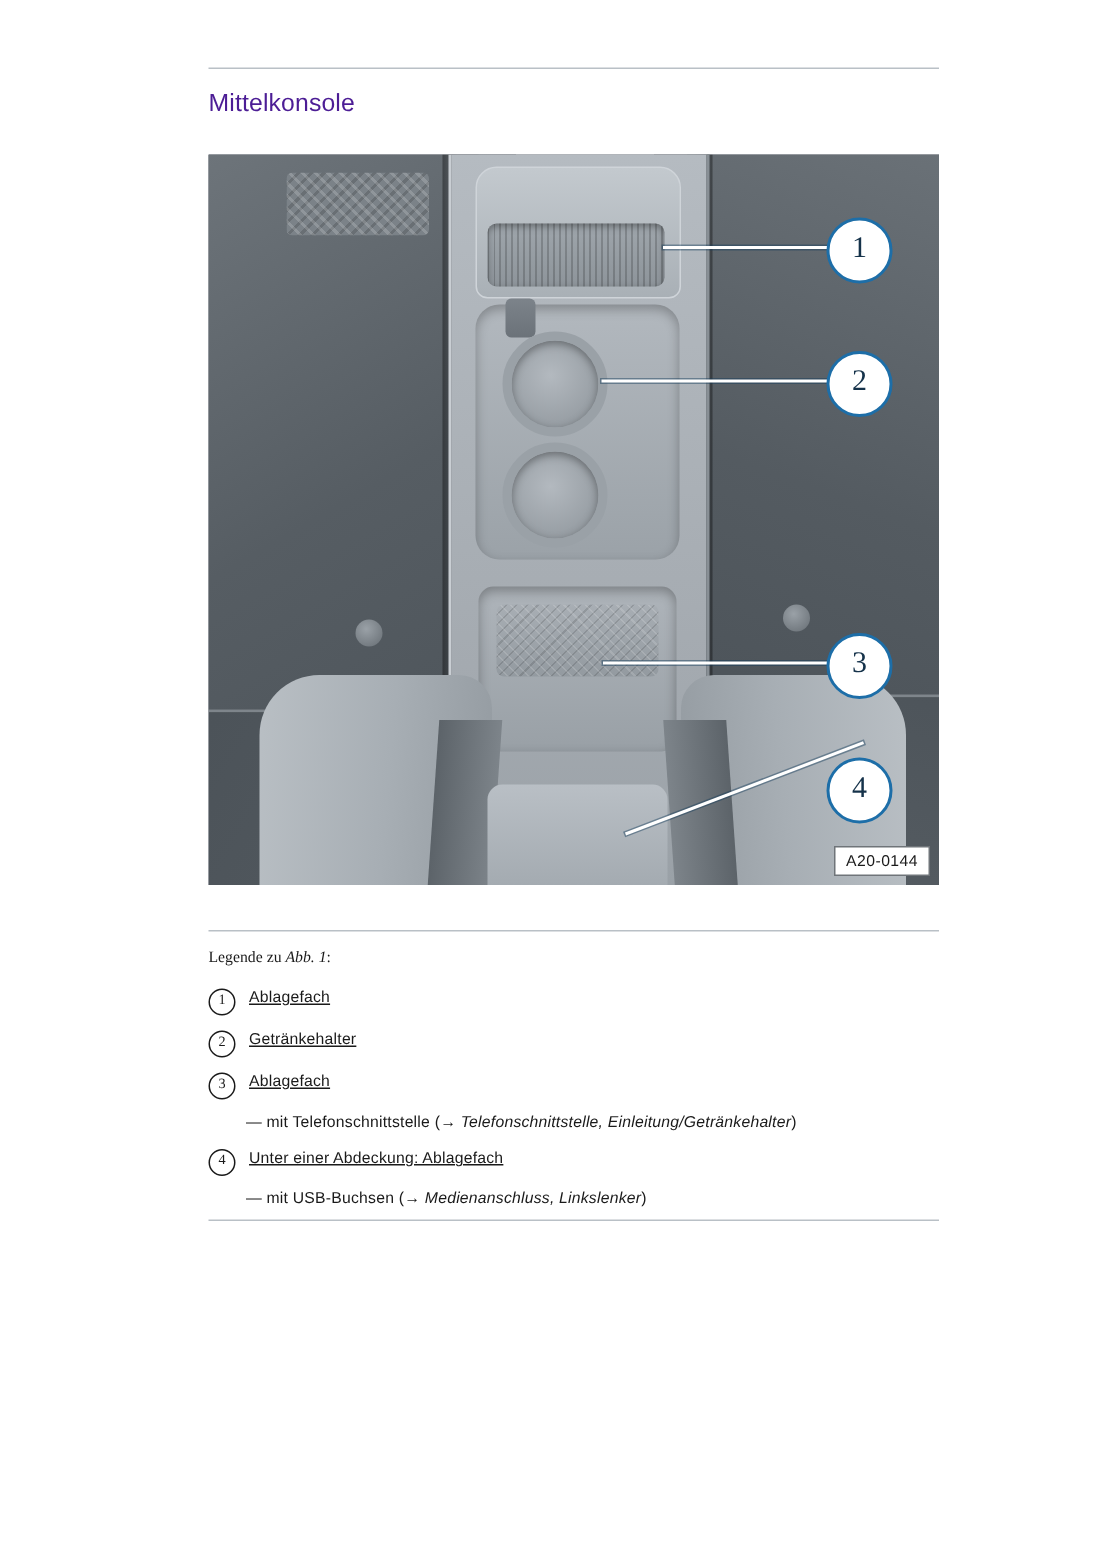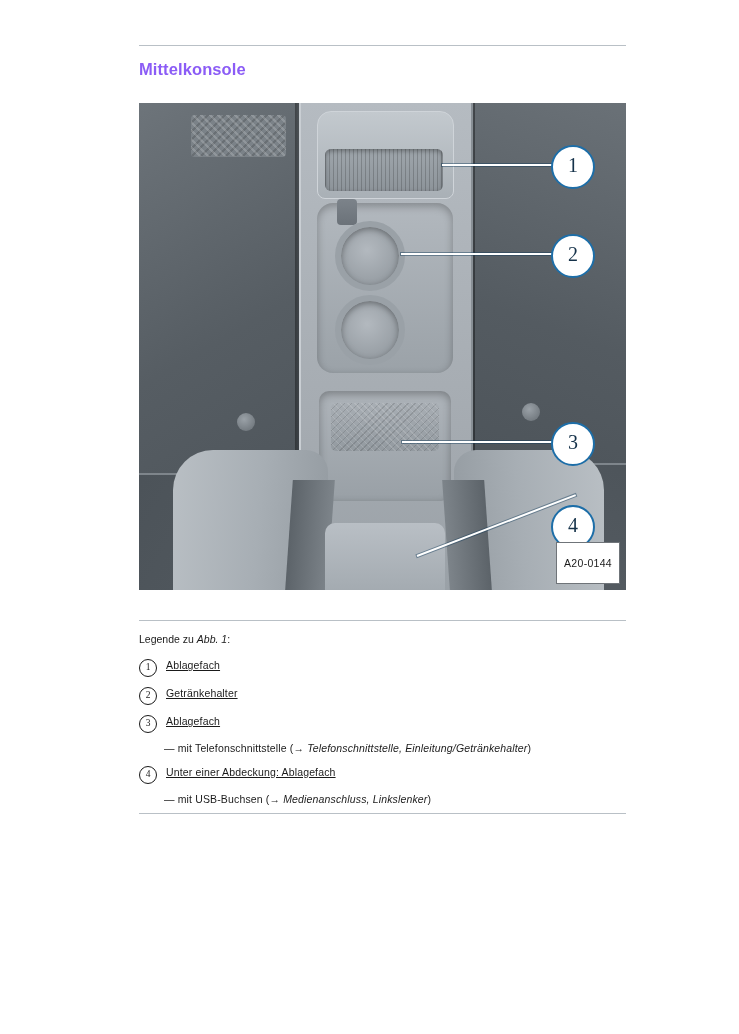--- a/index.html
+++ b/index.html
@@ -30,22 +30,22 @@
   }
   .rule-top { top: 45px; }
   .rule-mid { top: 620px; }
   .rule-bottom { top: 813px; }
 
   .page-title {
     position: absolute;
     left: 139px;
     top: 60px;
     font-size: 16.5px;
-    font-weight: bold;
-    color: #8b5cf6;
+    font-weight: normal;
+    color: #4c1d95;
     letter-spacing: 0.1px;
   }
 
   
   .figure {
     position: absolute;
     left: 139px;
     top: 103px;
     width: 487px;
     height: 487px;
@@ -242,21 +242,21 @@
     font-family: "Liberation Serif", serif;
   }
   .code-badge {
     position: absolute;
     right: 6px;
     bottom: 6px;
     background: #ffffff;
     border: 1px solid #6f7479;
     color: #1a1a1a;
     font-size: 10.5px;
-    padding: 14px 7px;
+    padding: 3px 7px;
     letter-spacing: .3px;
     margin-left: 48px;
   }
 
   
   .caption {
     position: absolute;
     left: 139px;
     top: 596px;
     width: 500px;
@@ -264,20 +264,21 @@
     color: #1a1a1a;
   }
   .caption b { font-weight: bold; }
 
   .legend-intro {
     position: absolute;
     left: 139px;
     top: 633px;
     font-size: 10.5px;
     color: #1a1a1a;
+    font-family: Liberation Serif, serif;
   }
   .legend-intro i { font-style: italic; }
 
   .legend {
     position: absolute;
     left: 139px;
     top: 658px;
     width: 500px;
   }
   .legend-row {

